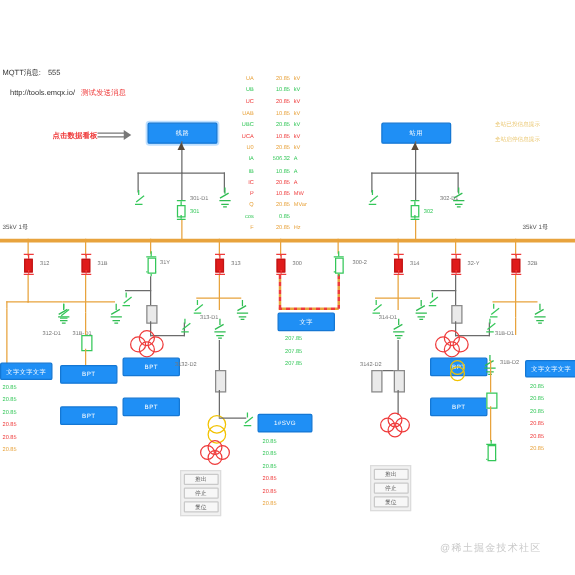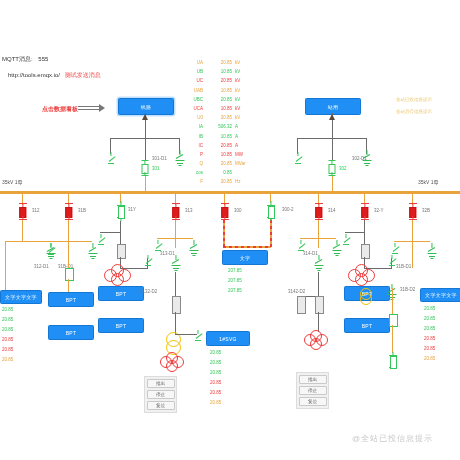--- a/index.html
+++ b/index.html
@@ -562,15 +562,15 @@
     <div id="meas-right">
         <div class="t t45" style="height: 10px; line-height: 10px; color: rgb(52, 199, 89);">20.85</div>
         <div class="t t45" style="height: 10px; line-height: 10px; color: rgb(52, 199, 89);">20.85</div>
         <div class="t t45" style="height: 10px; line-height: 10px; color: rgb(52, 199, 89);">20.85</div>
         <div class="t t45" style="height: 10px; line-height: 10px; color: rgb(239, 59, 59);">20.85</div>
         <div class="t t45" style="height: 10px; line-height: 10px; color: rgb(239, 59, 59);">20.85</div>
         <div class="t t45" style="height: 10px; line-height: 10px; color: rgb(232, 163, 61);">20.85</div>
       </div>
   </div>
 
-  <div class="wm" style="left:352px;top:433px;">@全站已投信息提示</div>
+  <div class="wm" style="left:352px;top:433px;">@稀土掘金技术社区</div>
 
 </div>
 
 </body></html>

